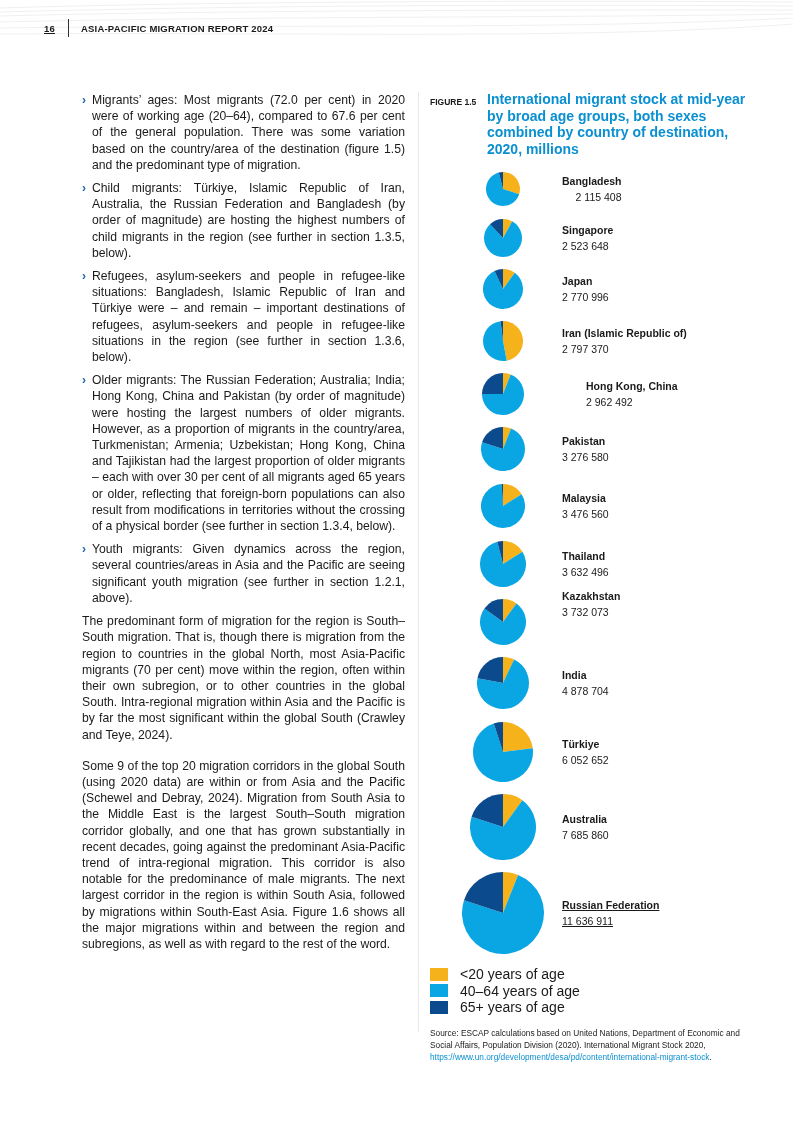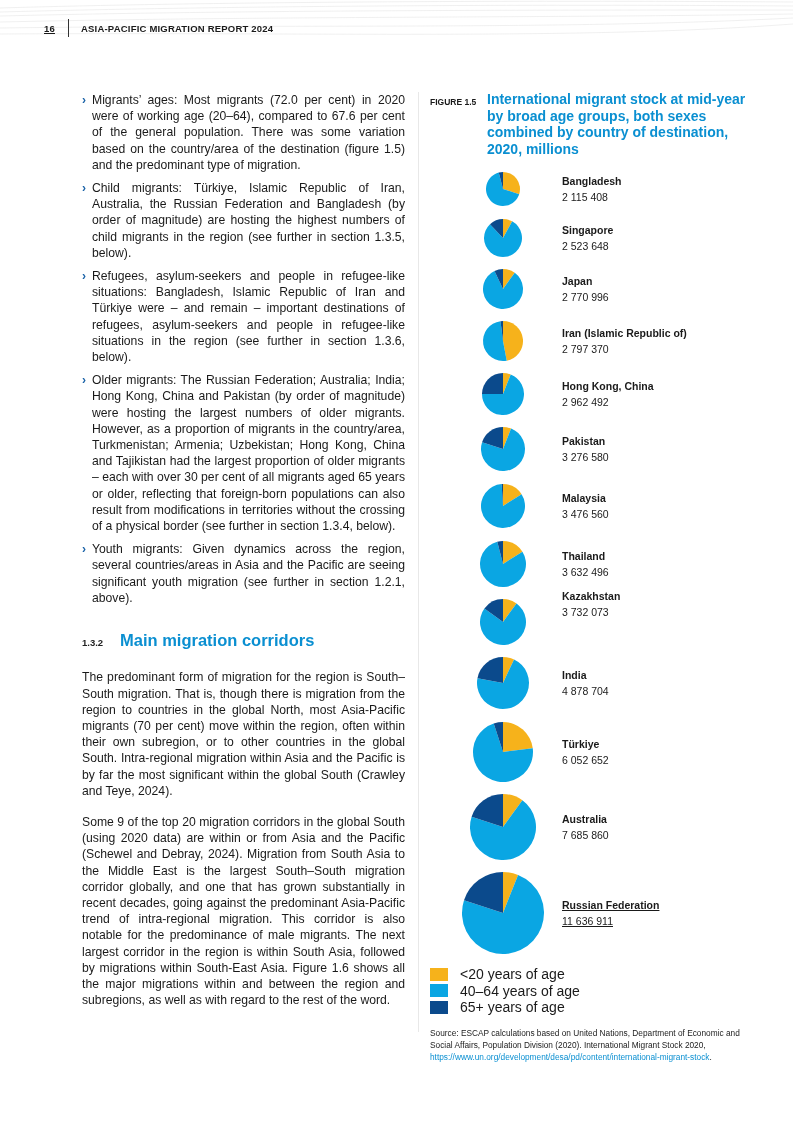--- a/index.html
+++ b/index.html
@@ -47,24 +47,20 @@
   <span>ASIA-PACIFIC MIGRATION REPORT 2024</span>
 </div>
 
 <div class="left-col">
   <div class="bullet"><span class="chev">›</span><span>Migrants’ ages: Most migrants (72.0 per cent) in 2020 were of working age (20–64), compared to 67.6 per cent of the general population. There was some variation based on the country/area of the destination (figure 1.5) and the predominant type of migration.</span></div>
   <div class="bullet"><span class="chev">›</span><span>Child migrants: Türkiye, Islamic Republic of Iran, Australia, the Russian Federation and Bangladesh (by order of magnitude) are hosting the highest numbers of child migrants in the region (see further in section 1.3.5, below).</span></div>
   <div class="bullet"><span class="chev">›</span><span>Refugees, asylum-seekers and people in refugee-like situations: Bangladesh, Islamic Republic of Iran and Türkiye were – and remain – important destinations of refugees, asylum-seekers and people in refugee-like situations in the region (see further in section 1.3.6, below).</span></div>
   <div class="bullet"><span class="chev">›</span><span>Older migrants: The Russian Federation; Australia; India; Hong Kong, China and Pakistan (by order of magnitude) were hosting the largest numbers of older migrants. However, as a proportion of migrants in the country/area, Turkmenistan; Armenia; Uzbekistan; Hong Kong, China and Tajikistan had the largest proportion of older migrants – each with over 30 per cent of all migrants aged 65 years or older, reflecting that foreign-born populations can also result from modifications in territories without the crossing of a physical border (see further in section 1.3.4, below).</span></div>
   <div class="bullet"><span class="chev">›</span><span>Youth migrants: Given dynamics across the region, several countries/areas in Asia and the Pacific are seeing significant youth migration (see further in section 1.2.1, above).</span></div>
 
-  <div class="section-head">
-    <span class="section-num">1.3.2</span>
-    <span class="section-title">Main migration corridors</span>
-  </div>
 
   <p class="para">The predominant form of migration for the region is South–South migration. That is, though there is migration from the region to countries in the global North, most Asia-Pacific migrants (70 per cent) move within the region, often within their own subregion, or to other countries in the global South. Intra-regional migration within Asia and the Pacific is by far the most significant within the global South (Crawley and Teye, 2024).</p>
   <p class="para">Some 9 of the top 20 migration corridors in the global South (using 2020 data) are within or from Asia and the Pacific (Schewel and Debray, 2024). Migration from South Asia to the Middle East is the largest South–South migration corridor globally, and one that has grown substantially in recent decades, going against the predominant Asia-Pacific trend of intra-regional migration. This corridor is also notable for the predominance of male migrants. The next largest corridor in the region is within South Asia, followed by migrations within South-East Asia. Figure 1.6 shows all the major migrations within and between the region and subregions, as well as with regard to the rest of the word.</p>
 </div>
 
 <div class="divider"></div>
 
 <div class="fig-label">FIGURE 1.5</div>
 <div class="fig-title">International migrant stock at mid-year by broad age groups, both sexes combined by country of destination, 2020, millions</div>
 
@@ -129,37 +125,37 @@
       <path d="M503 827 L522.3969133256517 800.3024391856268 A33 33 0 1 1 471.61513496225996 816.8024391856268 Z" fill="#0AA6E3"></path>
       <path d="M503 827 L471.61513496225996 816.8024391856268 A33 33 0 0 1 503 794 Z" fill="#0B4A8C"></path>
     </g>
     <g>
       <path d="M503 913 L503 872 A41 41 0 0 1 518.0931066600718 874.8791640785817 Z" fill="#F6B21B"></path>
       <path d="M503 913 L518.0931066600718 874.8791640785817 A41 41 0 1 1 464.00668283189873 900.3303032306271 Z" fill="#0AA6E3"></path>
       <path d="M503 913 L464.00668283189873 900.3303032306271 A41 41 0 0 1 503 872 Z" fill="#0B4A8C"></path>
     </g>
   </svg>
 <div id="country-labels">
-    <div class="country" style="top: 173px;">
+    <div class="country" style="top: 173px; text-align: right;">
       <div class="cname">Bangladesh</div>
       <div>2 115 408</div>
     </div>
     <div class="country" style="top: 222px;">
       <div class="cname">Singapore</div>
       <div>2 523 648</div>
     </div>
     <div class="country" style="top: 273px;">
       <div class="cname">Japan</div>
       <div>2 770 996</div>
     </div>
     <div class="country" style="top: 325px;">
       <div class="cname">Iran (Islamic Republic of)</div>
       <div>2 797 370</div>
     </div>
-    <div class="country" style="top: 378px;">
+    <div class="country" style="top: 378px; margin-left: 24px;">
       <div class="cname">Hong Kong, China</div>
       <div>2 962 492</div>
     </div>
     <div class="country" style="top: 433px;">
       <div class="cname">Pakistan</div>
       <div>3 276 580</div>
     </div>
     <div class="country" style="top: 490px;">
       <div class="cname">Malaysia</div>
       <div>3 476 560</div>

